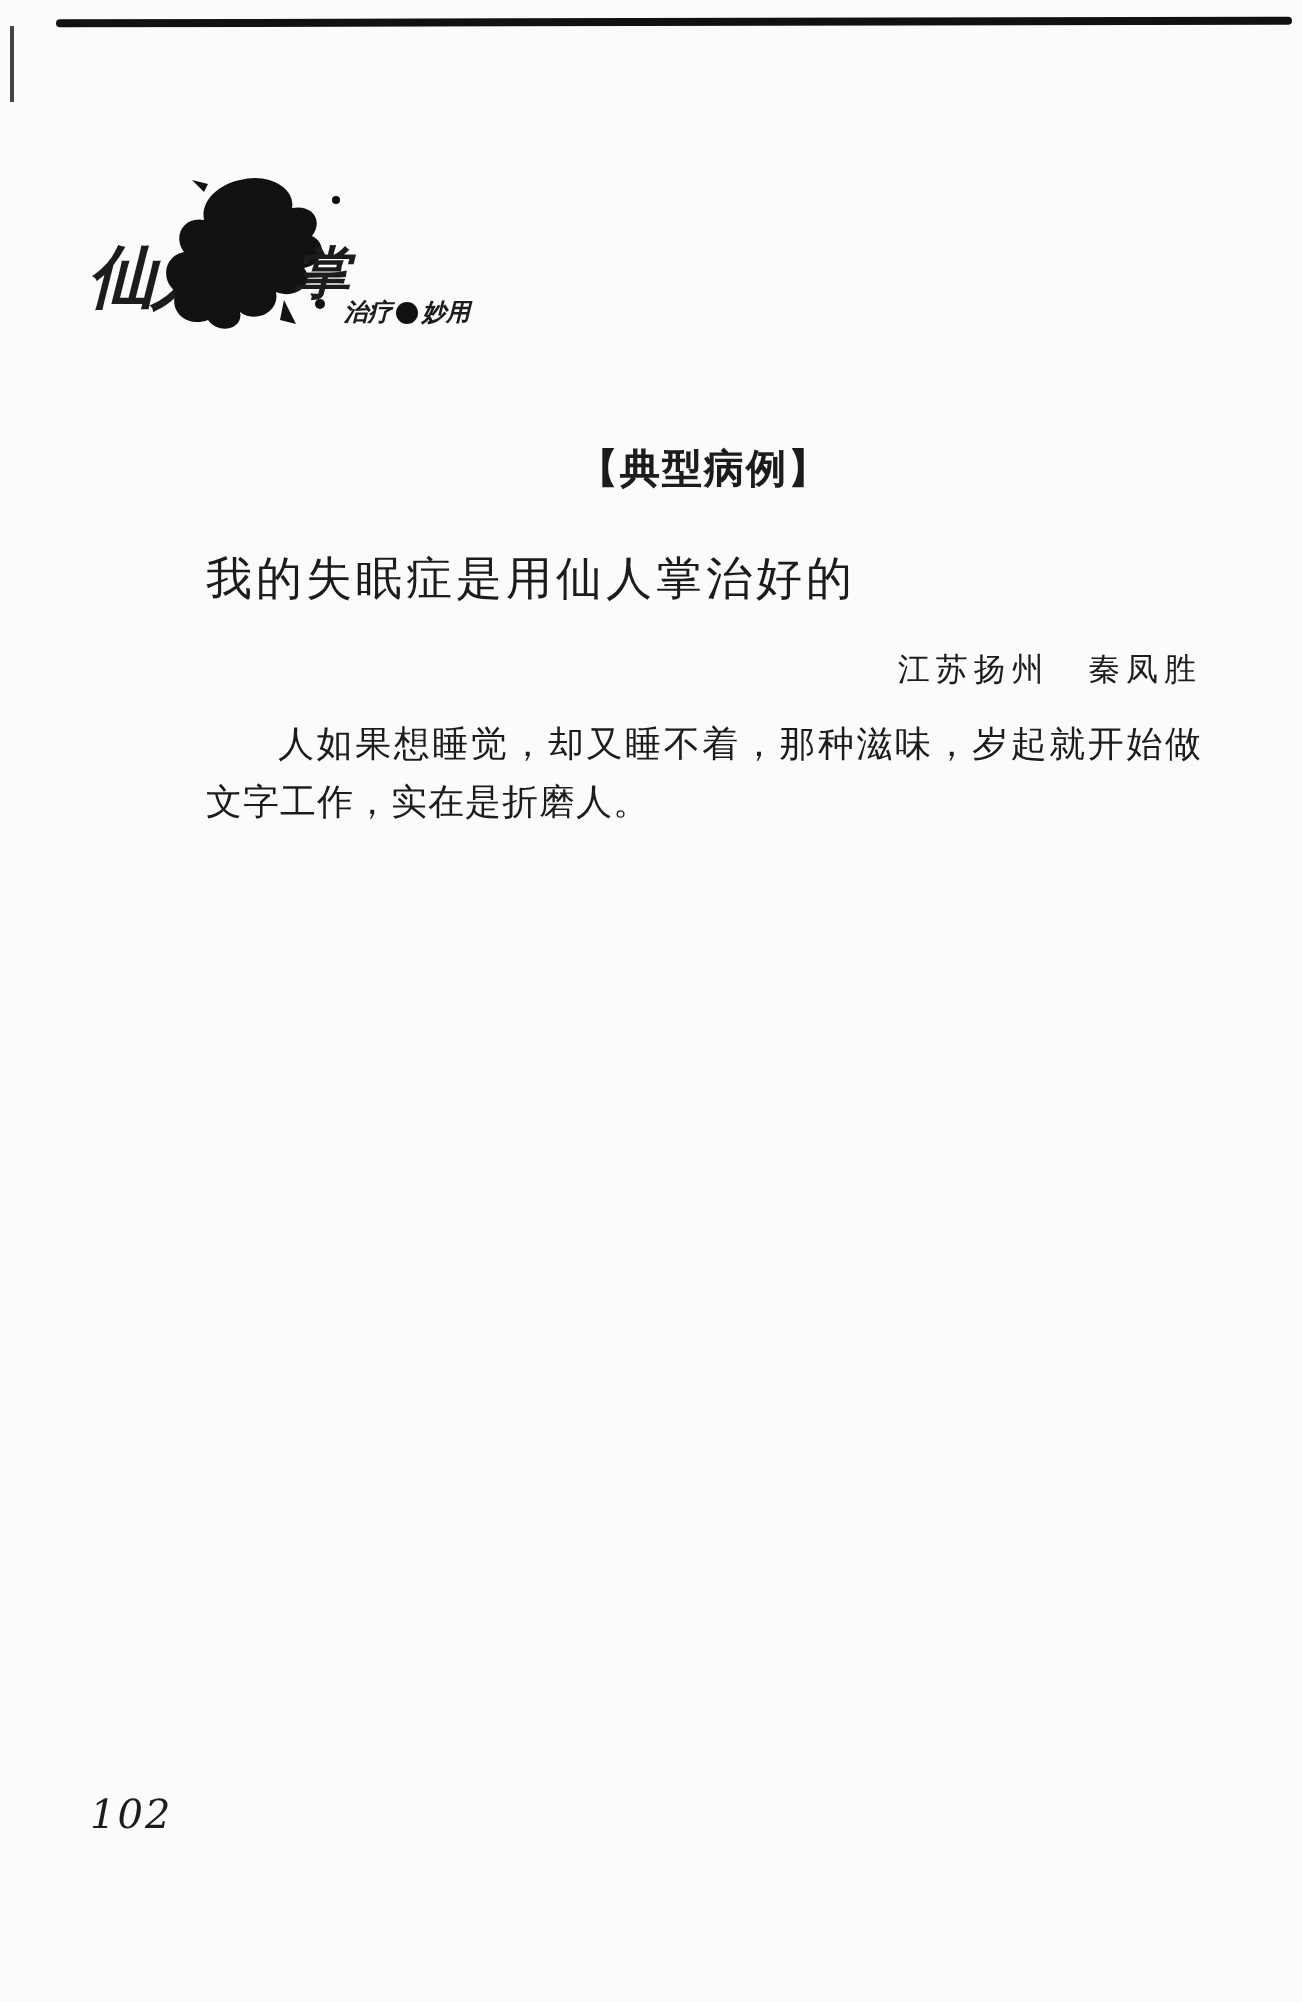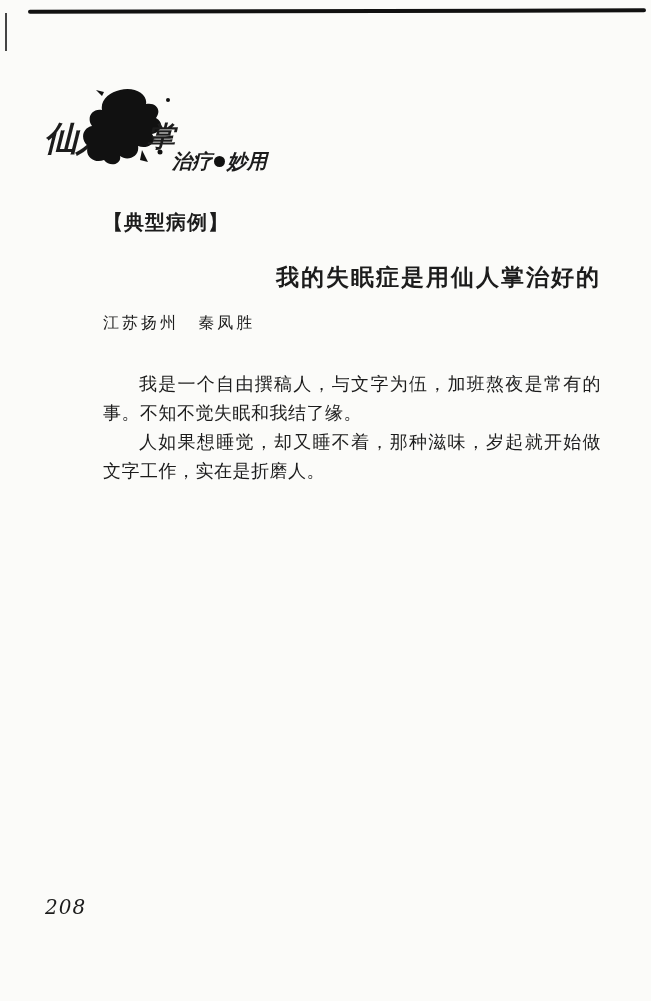--- a/index.html
+++ b/index.html
@@ -67,21 +67,21 @@
     left: 103px;
     top: 30px;
     font-size: 28px;
     font-weight: bold;
     font-style: italic;
   }
   .logo-subtitle {
     position: absolute;
     left: 128px;
     top: 60px;
-    font-size: 20px;
+    font-size: 12px;
     font-weight: bold;
     font-style: italic;
     white-space: nowrap;
     display: flex;
     align-items: center;
     gap: 2px;
   }
   .logo-dot {
     display: inline-block;
     width: 11px;
@@ -95,34 +95,35 @@
     position: absolute;
     left: 103px;
     top: 205px;
     width: 498px;
   }
   .section-header {
     font-family: Liberation Sans, sans-serif;
     font-weight: bold;
     font-size: 20px;
     letter-spacing: 1px;
-    margin: 4px 0 26px 0;
+    margin: 16px 0 26px 0;
+    text-align: center;
   }
   .article-title {
-    text-align: right;
-    font-weight: bold;
+    text-align: left;
+    font-weight: normal;
     font-size: 23px;
     letter-spacing: 2px;
     margin: 0 0 20px 0;
   }
   .byline {
-    text-align: left;
+    text-align: right;
     font-size: 16px;
     letter-spacing: 3px;
-    margin: 0 0 36px 0;
+    margin: 0 0 12px 0;
   }
   .byline .byline-author { margin-left: 1.2em; }
   .body-text p {
     margin: 0;
     font-size: 18px;
     line-height: 29px;
     text-align: justify;
     text-indent: 2em;
     letter-spacing: 0.5px;
   }
@@ -163,20 +164,19 @@
   <div class="content">
     <div class="section-header">【典型病例】</div>
 
     <h1 class="article-title">我的失眠症是用仙人掌治好的</h1>
 
     <div class="byline">
       <span class="byline-location">江苏扬州</span><span class="byline-author">秦凤胜</span>
     </div>
 
     <div class="body-text">
-      <p>我是一个自由撰稿人，与文字为伍，加班熬夜是常有的事。不知不觉失眠和我结了缘。</p>
       <p>人如果想睡觉，却又睡不着，那种滋味，岁起就开始做文字工作，实在是折磨人。</p>
     </div>
   </div>
 
-  <div class="page-number">208</div>
+  <div class="page-number">102</div>
 
 </div>
 
 </body></html>

